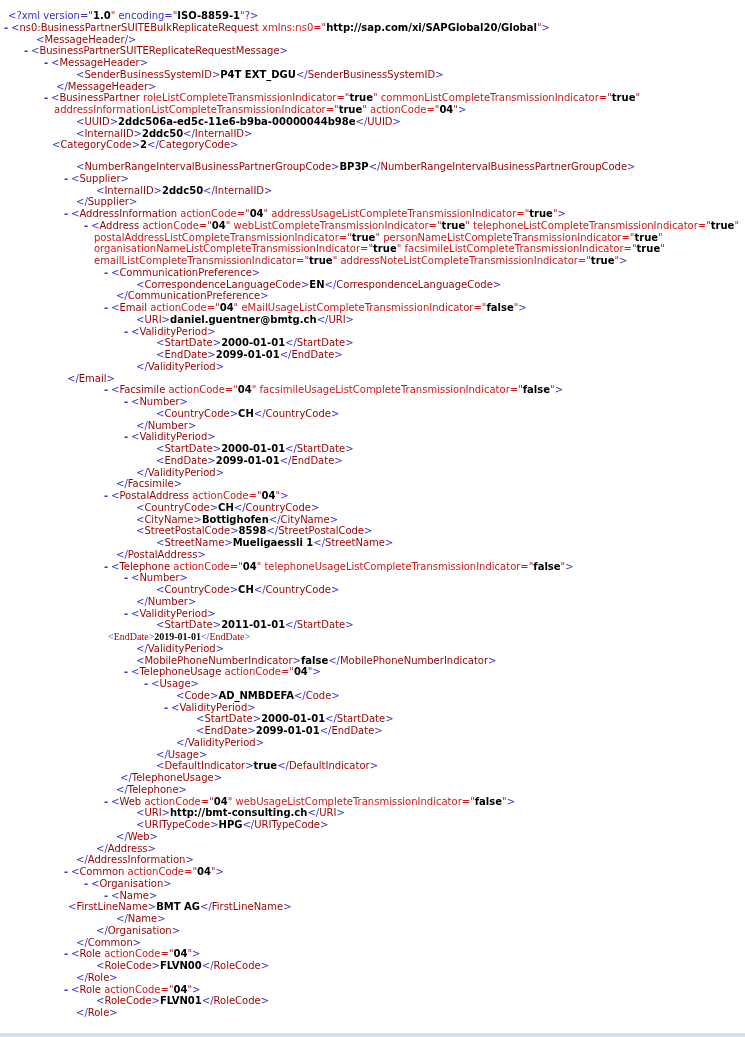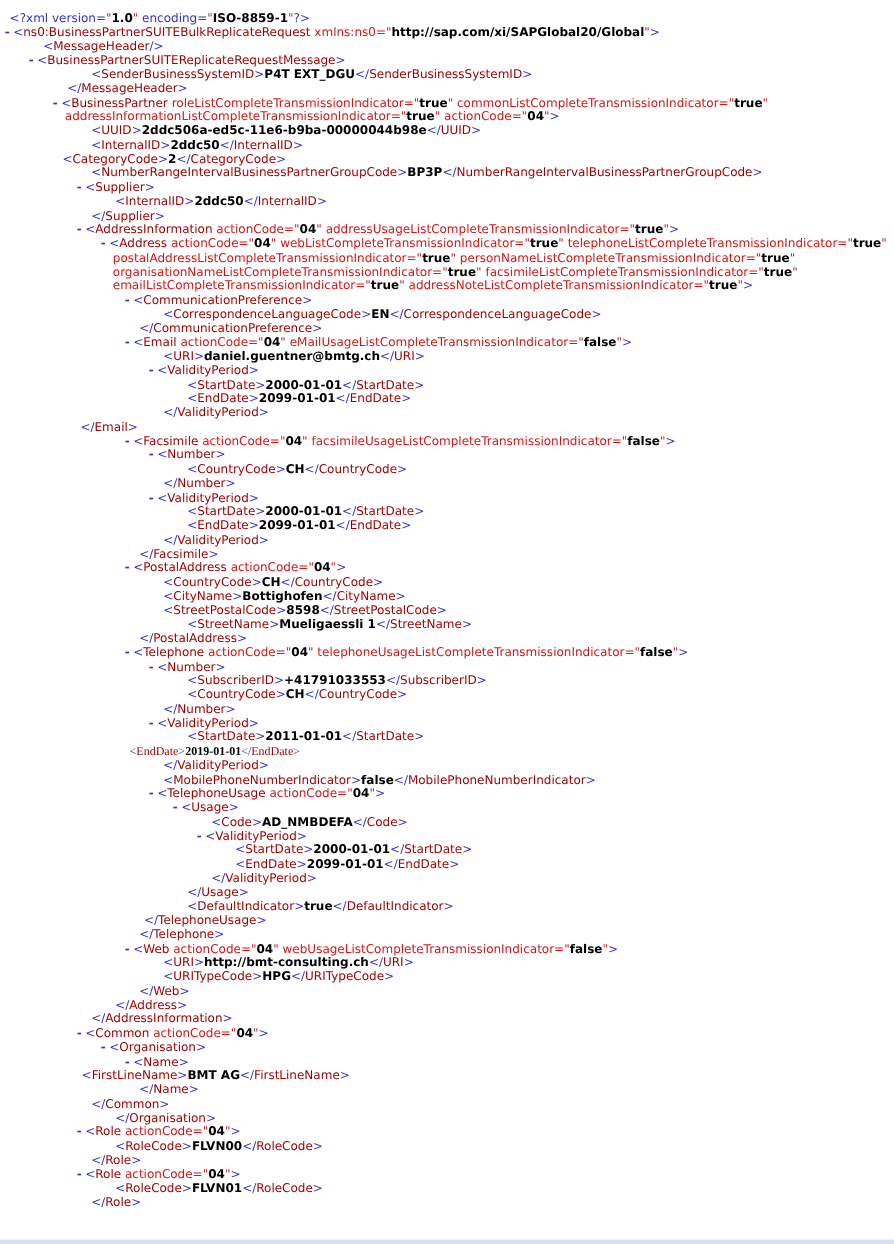--- a/index.html
+++ b/index.html
@@ -39,28 +39,29 @@
   }
 </style>
 </head>
 <body>
 
 <div class="xml-viewer">
     <div class="ln" style="padding-left: 8px;"><span class="mk">&lt;?xml</span><span class="mk"> version=</span><span class="at">"</span><span class="vl">1.0</span><span class="at">"</span><span class="mk"> encoding=</span><span class="at">"</span><span class="vl">ISO-8859-1</span><span class="at">"</span><span class="mk">?&gt;</span></div>
     <div class="ln" style="padding-left: 4px;"><span class="dash">-</span><span class="mk">&lt;</span><span class="tg">ns0:BusinessPartnerSUITEBulkReplicateRequest</span><span class="at"> xmlns:ns0="</span><span class="vl">http://sap.com/xi/SAPGlobal20/Global</span><span class="at">"</span><span class="mk">&gt;</span></div>
     <div class="ln" style="padding-left: 36px;"><span class="mk">&lt;</span><span class="tg">MessageHeader</span><span class="mk">/&gt;</span></div>
     <div class="ln" style="padding-left: 24px;"><span class="dash">-</span><span class="mk">&lt;</span><span class="tg">BusinessPartnerSUITEReplicateRequestMessage</span><span class="mk">&gt;</span></div>
+    <div class="ln" style="padding-left: 44px;"><span class="dash">-</span><span class="mk">&lt;</span><span class="tg">MessageHeader</span><span class="mk">&gt;</span></div>
     <div class="ln" style="padding-left: 76px;"><span class="mk">&lt;</span><span class="tg">SenderBusinessSystemID</span><span class="mk">&gt;</span><span class="vl">P4T EXT_DGU</span><span class="mk">&lt;/</span><span class="tg">SenderBusinessSystemID</span><span class="mk">&gt;</span></div>
     <div class="ln" style="padding-left: 56px;"><span class="mk">&lt;/</span><span class="tg">MessageHeader</span><span class="mk">&gt;</span></div>
     <div class="ln" style="padding-left: 44px;"><span class="dash">-</span><span class="mk">&lt;</span><span class="tg">BusinessPartner</span><span class="at"> roleListCompleteTransmissionIndicator="</span><span class="vl">true</span><span class="at">"</span><span class="at"> commonListCompleteTransmissionIndicator="</span><span class="vl">true</span><span class="at">"</span></div>
     <div class="ln" style="padding-left: 54px;"><span class="at">addressInformationListCompleteTransmissionIndicator="</span><span class="vl">true</span><span class="at">"</span><span class="at"> actionCode="</span><span class="vl">04</span><span class="at">"</span><span class="mk">&gt;</span></div>
     <div class="ln" style="padding-left: 76px;"><span class="mk">&lt;</span><span class="tg">UUID</span><span class="mk">&gt;</span><span class="vl">2ddc506a-ed5c-11e6-b9ba-00000044b98e</span><span class="mk">&lt;/</span><span class="tg">UUID</span><span class="mk">&gt;</span></div>
     <div class="ln" style="padding-left: 76px;"><span class="mk">&lt;</span><span class="tg">InternalID</span><span class="mk">&gt;</span><span class="vl">2ddc50</span><span class="mk">&lt;/</span><span class="tg">InternalID</span><span class="mk">&gt;</span></div>
     <div class="ln" style="padding-left: 52px;"><span class="mk">&lt;</span><span class="tg">CategoryCode</span><span class="mk">&gt;</span><span class="vl">2</span><span class="mk">&lt;/</span><span class="tg">CategoryCode</span><span class="mk">&gt;</span></div>
-    <div class="ln" style="padding-left: 76px;"><span class="mk">&lt;</span><span class="tg">NumberRangeIntervalBusinessPartnerGroupCode</span><span class="mk">&gt;</span><span class="vl">BP3P</span><span class="mk">&lt;/</span><span class="tg">NumberRangeIntervalBusinessPartnerGroupCode</span><span class="mk">&gt;</span></div>
+    <div class="ln" style="padding-left: 76px; margin-top: 10px;"><span class="mk">&lt;</span><span class="tg">NumberRangeIntervalBusinessPartnerGroupCode</span><span class="mk">&gt;</span><span class="vl">BP3P</span><span class="mk">&lt;/</span><span class="tg">NumberRangeIntervalBusinessPartnerGroupCode</span><span class="mk">&gt;</span></div>
     <div class="ln" style="padding-left: 64px;"><span class="dash">-</span><span class="mk">&lt;</span><span class="tg">Supplier</span><span class="mk">&gt;</span></div>
     <div class="ln" style="padding-left: 96px;"><span class="mk">&lt;</span><span class="tg">InternalID</span><span class="mk">&gt;</span><span class="vl">2ddc50</span><span class="mk">&lt;/</span><span class="tg">InternalID</span><span class="mk">&gt;</span></div>
     <div class="ln" style="padding-left: 76px;"><span class="mk">&lt;/</span><span class="tg">Supplier</span><span class="mk">&gt;</span></div>
     <div class="ln" style="padding-left: 64px;"><span class="dash">-</span><span class="mk">&lt;</span><span class="tg">AddressInformation</span><span class="at"> actionCode="</span><span class="vl">04</span><span class="at">"</span><span class="at"> addressUsageListCompleteTransmissionIndicator="</span><span class="vl">true</span><span class="at">"</span><span class="mk">&gt;</span></div>
     <div class="ln" style="padding-left: 84px;"><span class="dash">-</span><span class="mk">&lt;</span><span class="tg">Address</span><span class="at"> actionCode="</span><span class="vl">04</span><span class="at">"</span><span class="at"> webListCompleteTransmissionIndicator="</span><span class="vl">true</span><span class="at">"</span><span class="at"> telephoneListCompleteTransmissionIndicator="</span><span class="vl">true</span><span class="at">"</span></div>
     <div class="ln" style="padding-left: 94px;"><span class="at">postalAddressListCompleteTransmissionIndicator="</span><span class="vl">true</span><span class="at">"</span><span class="at"> personNameListCompleteTransmissionIndicator="</span><span class="vl">true</span><span class="at">"</span></div>
     <div class="ln" style="padding-left: 94px;"><span class="at">organisationNameListCompleteTransmissionIndicator="</span><span class="vl">true</span><span class="at">"</span><span class="at"> facsimileListCompleteTransmissionIndicator="</span><span class="vl">true</span><span class="at">"</span></div>
     <div class="ln" style="padding-left: 94px;"><span class="at">emailListCompleteTransmissionIndicator="</span><span class="vl">true</span><span class="at">"</span><span class="at"> addressNoteListCompleteTransmissionIndicator="</span><span class="vl">true</span><span class="at">"</span><span class="mk">&gt;</span></div>
     <div class="ln" style="padding-left: 104px;"><span class="dash">-</span><span class="mk">&lt;</span><span class="tg">CommunicationPreference</span><span class="mk">&gt;</span></div>
     <div class="ln" style="padding-left: 136px;"><span class="mk">&lt;</span><span class="tg">CorrespondenceLanguageCode</span><span class="mk">&gt;</span><span class="vl">EN</span><span class="mk">&lt;/</span><span class="tg">CorrespondenceLanguageCode</span><span class="mk">&gt;</span></div>
@@ -82,21 +83,20 @@
     <div class="ln" style="padding-left: 136px;"><span class="mk">&lt;/</span><span class="tg">ValidityPeriod</span><span class="mk">&gt;</span></div>
     <div class="ln" style="padding-left: 116px;"><span class="mk">&lt;/</span><span class="tg">Facsimile</span><span class="mk">&gt;</span></div>
     <div class="ln" style="padding-left: 104px;"><span class="dash">-</span><span class="mk">&lt;</span><span class="tg">PostalAddress</span><span class="at"> actionCode="</span><span class="vl">04</span><span class="at">"</span><span class="mk">&gt;</span></div>
     <div class="ln" style="padding-left: 136px;"><span class="mk">&lt;</span><span class="tg">CountryCode</span><span class="mk">&gt;</span><span class="vl">CH</span><span class="mk">&lt;/</span><span class="tg">CountryCode</span><span class="mk">&gt;</span></div>
     <div class="ln" style="padding-left: 136px;"><span class="mk">&lt;</span><span class="tg">CityName</span><span class="mk">&gt;</span><span class="vl">Bottighofen</span><span class="mk">&lt;/</span><span class="tg">CityName</span><span class="mk">&gt;</span></div>
     <div class="ln" style="padding-left: 136px;"><span class="mk">&lt;</span><span class="tg">StreetPostalCode</span><span class="mk">&gt;</span><span class="vl">8598</span><span class="mk">&lt;/</span><span class="tg">StreetPostalCode</span><span class="mk">&gt;</span></div>
     <div class="ln" style="padding-left: 136px; margin-left: 20px;"><span class="mk">&lt;</span><span class="tg">StreetName</span><span class="mk">&gt;</span><span class="vl">Mueligaessli 1</span><span class="mk">&lt;/</span><span class="tg">StreetName</span><span class="mk">&gt;</span></div>
     <div class="ln" style="padding-left: 116px;"><span class="mk">&lt;/</span><span class="tg">PostalAddress</span><span class="mk">&gt;</span></div>
     <div class="ln" style="padding-left: 104px;"><span class="dash">-</span><span class="mk">&lt;</span><span class="tg">Telephone</span><span class="at"> actionCode="</span><span class="vl">04</span><span class="at">"</span><span class="at"> telephoneUsageListCompleteTransmissionIndicator="</span><span class="vl">false</span><span class="at">"</span><span class="mk">&gt;</span></div>
     <div class="ln" style="padding-left: 124px;"><span class="dash">-</span><span class="mk">&lt;</span><span class="tg">Number</span><span class="mk">&gt;</span></div>
-    <div class="ln" style="padding-left: 156px;"><span class="mk">&lt;</span><span class="tg">SubscriberID</span><span class="mk">&gt;</span><span class="vl">+41791033553</span><span class="mk">&lt;/</span><span class="tg">SubscriberID</span><span class="mk">&gt;</span></div>
     <div class="ln" style="padding-left: 156px;"><span class="mk">&lt;</span><span class="tg">CountryCode</span><span class="mk">&gt;</span><span class="vl">CH</span><span class="mk">&lt;/</span><span class="tg">CountryCode</span><span class="mk">&gt;</span></div>
     <div class="ln" style="padding-left: 136px;"><span class="mk">&lt;/</span><span class="tg">Number</span><span class="mk">&gt;</span></div>
     <div class="ln" style="padding-left: 124px;"><span class="dash">-</span><span class="mk">&lt;</span><span class="tg">ValidityPeriod</span><span class="mk">&gt;</span></div>
     <div class="ln" style="padding-left: 156px;"><span class="mk">&lt;</span><span class="tg">StartDate</span><span class="mk">&gt;</span><span class="vl">2011-01-01</span><span class="mk">&lt;/</span><span class="tg">StartDate</span><span class="mk">&gt;</span></div>
     <div class="ln" style="padding-left: 108px; font-family: Liberation Serif, serif;"><span class="mk">&lt;</span><span class="tg">EndDate</span><span class="mk">&gt;</span><span class="vl">2019-01-01</span><span class="mk">&lt;/</span><span class="tg">EndDate</span><span class="mk">&gt;</span></div>
     <div class="ln" style="padding-left: 136px;"><span class="mk">&lt;/</span><span class="tg">ValidityPeriod</span><span class="mk">&gt;</span></div>
     <div class="ln" style="padding-left: 136px;"><span class="mk">&lt;</span><span class="tg">MobilePhoneNumberIndicator</span><span class="mk">&gt;</span><span class="vl">false</span><span class="mk">&lt;/</span><span class="tg">MobilePhoneNumberIndicator</span><span class="mk">&gt;</span></div>
     <div class="ln" style="padding-left: 124px;"><span class="dash">-</span><span class="mk">&lt;</span><span class="tg">TelephoneUsage</span><span class="at"> actionCode="</span><span class="vl">04</span><span class="at">"</span><span class="mk">&gt;</span></div>
     <div class="ln" style="padding-left: 144px;"><span class="dash">-</span><span class="mk">&lt;</span><span class="tg">Usage</span><span class="mk">&gt;</span></div>
     <div class="ln" style="padding-left: 176px;"><span class="mk">&lt;</span><span class="tg">Code</span><span class="mk">&gt;</span><span class="vl">AD_NMBDEFA</span><span class="mk">&lt;/</span><span class="tg">Code</span><span class="mk">&gt;</span></div>
@@ -112,22 +112,22 @@
     <div class="ln" style="padding-left: 136px;"><span class="mk">&lt;</span><span class="tg">URI</span><span class="mk">&gt;</span><span class="vl">http://bmt-consulting.ch</span><span class="mk">&lt;/</span><span class="tg">URI</span><span class="mk">&gt;</span></div>
     <div class="ln" style="padding-left: 136px;"><span class="mk">&lt;</span><span class="tg">URITypeCode</span><span class="mk">&gt;</span><span class="vl">HPG</span><span class="mk">&lt;/</span><span class="tg">URITypeCode</span><span class="mk">&gt;</span></div>
     <div class="ln" style="padding-left: 116px;"><span class="mk">&lt;/</span><span class="tg">Web</span><span class="mk">&gt;</span></div>
     <div class="ln" style="padding-left: 96px;"><span class="mk">&lt;/</span><span class="tg">Address</span><span class="mk">&gt;</span></div>
     <div class="ln" style="padding-left: 76px;"><span class="mk">&lt;/</span><span class="tg">AddressInformation</span><span class="mk">&gt;</span></div>
     <div class="ln" style="padding-left: 64px;"><span class="dash">-</span><span class="mk">&lt;</span><span class="tg">Common</span><span class="at"> actionCode="</span><span class="vl">04</span><span class="at">"</span><span class="mk">&gt;</span></div>
     <div class="ln" style="padding-left: 84px;"><span class="dash">-</span><span class="mk">&lt;</span><span class="tg">Organisation</span><span class="mk">&gt;</span></div>
     <div class="ln" style="padding-left: 104px;"><span class="dash">-</span><span class="mk">&lt;</span><span class="tg">Name</span><span class="mk">&gt;</span></div>
     <div class="ln" style="padding-left: 68px;"><span class="mk">&lt;</span><span class="tg">FirstLineName</span><span class="mk">&gt;</span><span class="vl">BMT AG</span><span class="mk">&lt;/</span><span class="tg">FirstLineName</span><span class="mk">&gt;</span></div>
     <div class="ln" style="padding-left: 116px;"><span class="mk">&lt;/</span><span class="tg">Name</span><span class="mk">&gt;</span></div>
+    <div class="ln" style="padding-left: 96px;"><span class="mk">&lt;/</span><span class="tg">Organisation</span><span class="mk">&gt;</span></div>
     <div class="ln" style="padding-left: 76px;"><span class="mk">&lt;/</span><span class="tg">Common</span><span class="mk">&gt;</span></div>
-    <div class="ln" style="padding-left: 96px;"><span class="mk">&lt;/</span><span class="tg">Organisation</span><span class="mk">&gt;</span></div>
     <div class="ln" style="padding-left: 64px;"><span class="dash">-</span><span class="mk">&lt;</span><span class="tg">Role</span><span class="at"> actionCode="</span><span class="vl">04</span><span class="at">"</span><span class="mk">&gt;</span></div>
     <div class="ln" style="padding-left: 96px;"><span class="mk">&lt;</span><span class="tg">RoleCode</span><span class="mk">&gt;</span><span class="vl">FLVN00</span><span class="mk">&lt;/</span><span class="tg">RoleCode</span><span class="mk">&gt;</span></div>
     <div class="ln" style="padding-left: 76px;"><span class="mk">&lt;/</span><span class="tg">Role</span><span class="mk">&gt;</span></div>
     <div class="ln" style="padding-left: 64px;"><span class="dash">-</span><span class="mk">&lt;</span><span class="tg">Role</span><span class="at"> actionCode="</span><span class="vl">04</span><span class="at">"</span><span class="mk">&gt;</span></div>
     <div class="ln" style="padding-left: 96px;"><span class="mk">&lt;</span><span class="tg">RoleCode</span><span class="mk">&gt;</span><span class="vl">FLVN01</span><span class="mk">&lt;/</span><span class="tg">RoleCode</span><span class="mk">&gt;</span></div>
     <div class="ln" style="padding-left: 76px;"><span class="mk">&lt;/</span><span class="tg">Role</span><span class="mk">&gt;</span></div>
   </div>
 <div class="bottom-edge"></div>
 
 </body></html>

